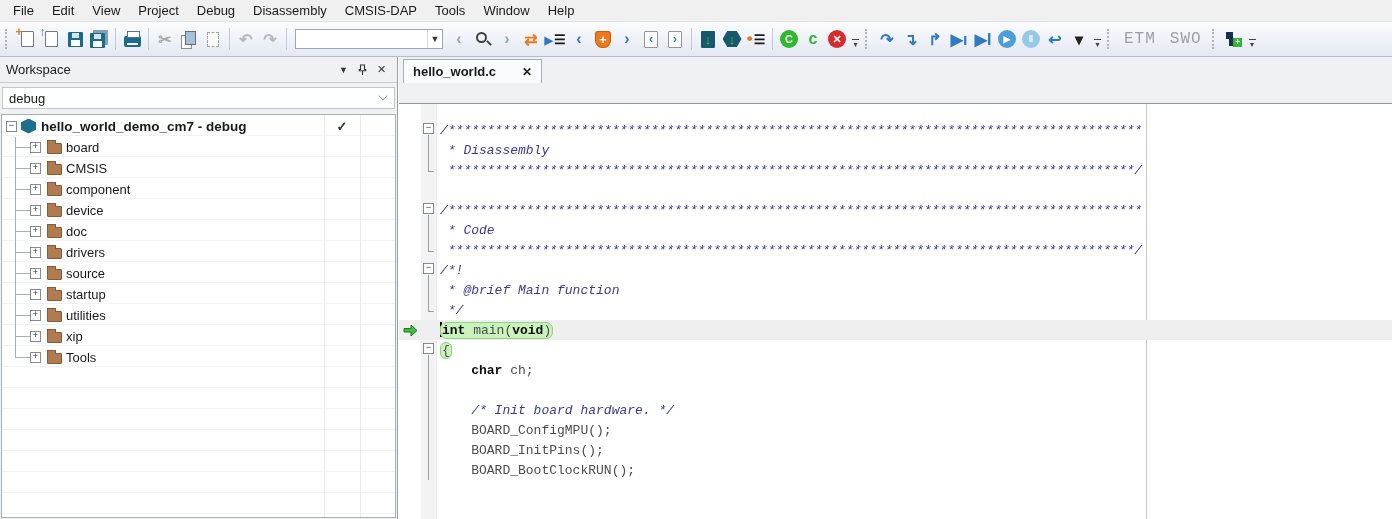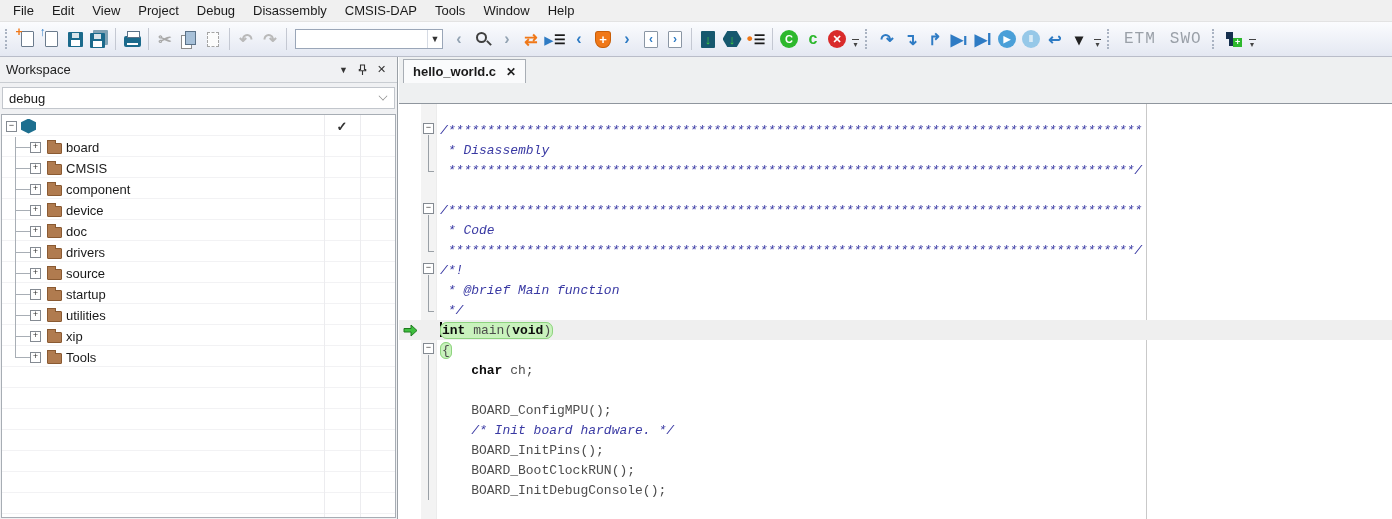--- a/index.html
+++ b/index.html
@@ -83,21 +83,21 @@
   .tconn { width:28px; height:21px; position:relative; flex:none; }
   .tconn:before { content:""; position:absolute; left:13px; top:0; bottom:0; border-left:1px solid #a8aeb5; }
   .tconn:after { content:""; position:absolute; left:13px; top:10px; width:15px; border-top:1px solid #a8aeb5; }
   .tconn.last:before { bottom:10px; }
   .folder { width:15px; height:11px; background:#b07b4f; border:1px solid #8a5a32; border-radius:1px; position:relative; margin:2px 4px 0 6px; flex:none; }
   .folder:before { content:""; position:absolute; top:-4px; left:-1px; width:7px; height:3px; background:#b07b4f; border:1px solid #8a5a32; border-bottom:none; }
 
   
   .edcol { flex:1; display:flex; flex-direction:column; background:#eef0f1; border-left:1px solid #fff; }
   .tabbar { height:26px; display:flex; align-items:flex-end; padding-left:4px; background:#eef0f1; }
-  .tab { height:24px; background:#fafbfc; border:1px solid #a8aeb5; border-bottom:none; display:flex; align-items:center; padding:0 9px; font-weight:bold; }
+  .tab { height:24px; background:#fafbfc; border:1px solid #a8aeb5; border-bottom:none; display:flex; align-items:center; padding:0 9px; font-weight:bold;gap:16px; }
   .tab .x { margin-left:10px; font-weight:bold; font-size:12px; color:#222; }
   .tabstrip2 { height:21px; background:#eef0f1; border-bottom:1px solid #8f969e; }
   .editor { flex:1; background:#fff; position:relative; overflow:hidden; font-family:"Liberation Mono", monospace; font-size:13px; }
   .foldstrip { position:absolute; left:22px; top:0; bottom:0; width:16px; background:#f3f3f3; border-right:1px solid #ececec; }
   .marginline { position:absolute; top:0; bottom:0; width:1px; background:#c9c9c9; }
   .codewrap { position:relative; padding-top:16px; }
   .cline { height:20px; display:flex; align-items:center; white-space:pre; }
   .cline.cur { background:#efefef; }
   .bpg { width:22px; flex:none; display:flex; align-items:center; justify-content:center; align-self:stretch; }
   .fold { width:16px; flex:none; align-self:stretch; position:relative; }
@@ -276,20 +276,21 @@
         <span class="val">debug</span>
         <span class="ch"></span>
       </div>
     </div>
     <div class="files" id="filestree">
       <div class="colsep" style="left:322px"></div>
       <div class="colsep" style="left:358px"></div>
       <div class="trow" style="height:22px">
         <span class="xbox" style="margin-left:4px">−</span>
         <span class="hexic"></span>
+        <span class="root-label">hello_world_demo_cm7 - debug</span>
         <span class="cell-a chk">✓</span>
       </div>
       <div id="treerows">
           <div class="trow">
             <span class="tconn"></span>
             <span class="xbox">+</span>
             <span class="folder"></span>
             <span>board</span>
           </div>
           <div class="trow">
@@ -377,21 +378,20 @@
           <div class="cline"><span class="bpg"></span><span class="fold fe"></span><span class="ctext"><span class="tk-c"> ****************************************************************************************/</span></span></div>
           <div class="cline"><span class="bpg"></span><span class="fold fb"><span class="xbox">−</span></span><span class="ctext"><span class="tk-c">/*!</span></span></div>
           <div class="cline"><span class="bpg"></span><span class="fold fl"></span><span class="ctext"><span class="tk-c"> * @brief Main function</span></span></div>
           <div class="cline"><span class="bpg"></span><span class="fold fe"></span><span class="ctext"><span class="tk-c"> */</span></span></div>
           <div class="cline cur"><span class="bpg"><svg width="15" height="13" viewBox="0 0 15 13">
                 <path d="M1 4.5h7V1l6 5.5-6 5.5V8H1z" fill="#3fbf3f" stroke="#1e7a1e"></path>
               </svg></span><span class="fold"></span><span class="ctext"><span class="caret"></span><span class="hl"><span class="tk-k">int</span><span class="tk-p"> main(</span><span class="tk-k">void</span><span class="tk-p">)</span></span></span></div>
           <div class="cline"><span class="bpg"></span><span class="fold fb"><span class="xbox">−</span></span><span class="ctext"><span class="hl"><span class="tk-p">{</span></span></span></div>
           <div class="cline"><span class="bpg"></span><span class="fold fl"></span><span class="ctext"><span class="tk-p">    </span><span class="tk-k">char</span><span class="tk-p"> ch;</span></span></div>
           <div class="cline"><span class="bpg"></span><span class="fold fl"></span><span class="ctext"></span></div>
+          <div class="cline"><span class="bpg"></span><span class="fold fl"></span><span class="ctext"><span class="tk-c">    /* Init board hardware. */</span></span></div>
           <div class="cline"><span class="bpg"></span><span class="fold fl"></span><span class="ctext"><span class="tk-p">    BOARD_ConfigMPU();</span></span></div>
-          <div class="cline"><span class="bpg"></span><span class="fold fl"></span><span class="ctext"><span class="tk-c">    /* Init board hardware. */</span></span></div>
           <div class="cline"><span class="bpg"></span><span class="fold fl"></span><span class="ctext"><span class="tk-p">    BOARD_InitPins();</span></span></div>
           <div class="cline"><span class="bpg"></span><span class="fold fl"></span><span class="ctext"><span class="tk-p">    BOARD_BootClockRUN();</span></span></div>
-          <div class="cline"><span class="bpg"></span><span class="fold fl"></span><span class="ctext"><span class="tk-p">    BOARD_InitDebugConsole();</span></span></div>
         </div>
     </div>
   </div>
 </div>
 
 </body></html>

